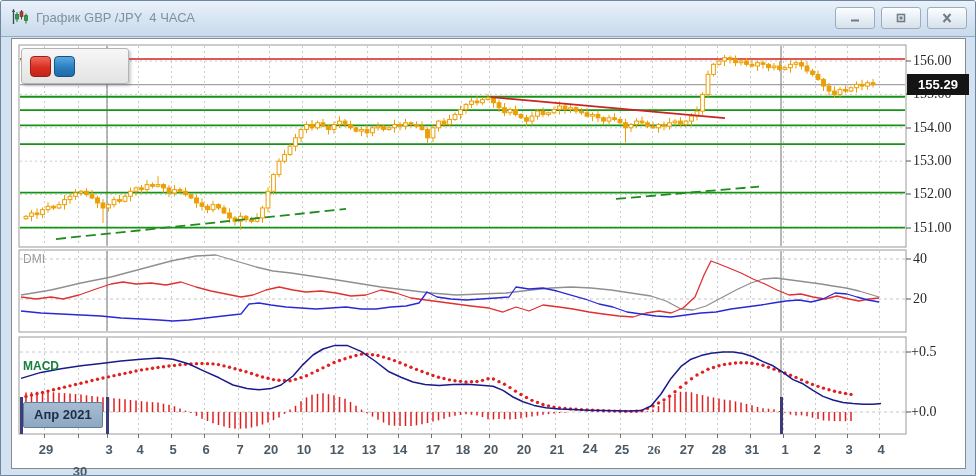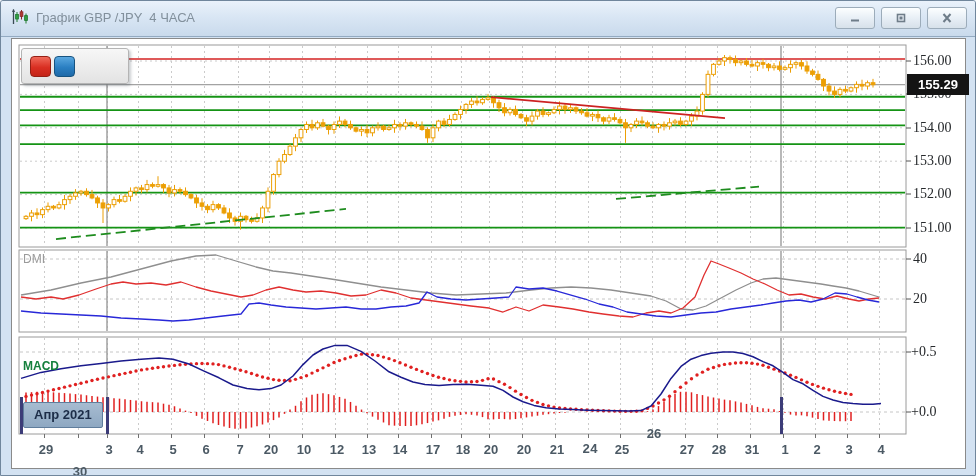--- a/index.html
+++ b/index.html
@@ -831,21 +831,21 @@
       <div class="xlabel" style="left: 336px; top: 441px;">12</div>
       <div class="xlabel" style="left: 368px; top: 441px;">13</div>
       <div class="xlabel" style="left: 399px; top: 441px;">14</div>
       <div class="xlabel" style="left: 432px; top: 441px;">17</div>
       <div class="xlabel" style="left: 462px; top: 441px;">18</div>
       <div class="xlabel" style="left: 490px; top: 441px;">20</div>
       <div class="xlabel" style="left: 523px; top: 441px;">20</div>
       <div class="xlabel" style="left: 556px; top: 441px;">21</div>
       <div class="xlabel" style="left: 589px; top: 441px; font-family: Liberation Mono, monospace;">24</div>
       <div class="xlabel" style="left: 621px; top: 441px;">25</div>
-      <div class="xlabel" style="left: 653px; top: 425px;">26</div>
+      <div class="xlabel" style="left: 653px; top: 441px; font-family: Liberation Serif, serif;">26</div>
       <div class="xlabel" style="left: 686px; top: 441px;">27</div>
       <div class="xlabel" style="left: 718px; top: 441px;">28</div>
       <div class="xlabel" style="left: 751px; top: 441px;">31</div>
       <div class="xlabel" style="left: 784px; top: 441px;">1</div>
       <div class="xlabel" style="left: 816px; top: 441px;">2</div>
       <div class="xlabel" style="left: 848px; top: 441px;">3</div>
       <div class="xlabel" style="left: 880px; top: 441px;">4</div>
       <div class="alabel" style="left: 912px; top: 52px;">156.00</div>
       <div class="alabel" style="left: 912px; top: 85px;">155.00</div>
       <div class="alabel" style="left: 912px; top: 119px;">154.00</div>

